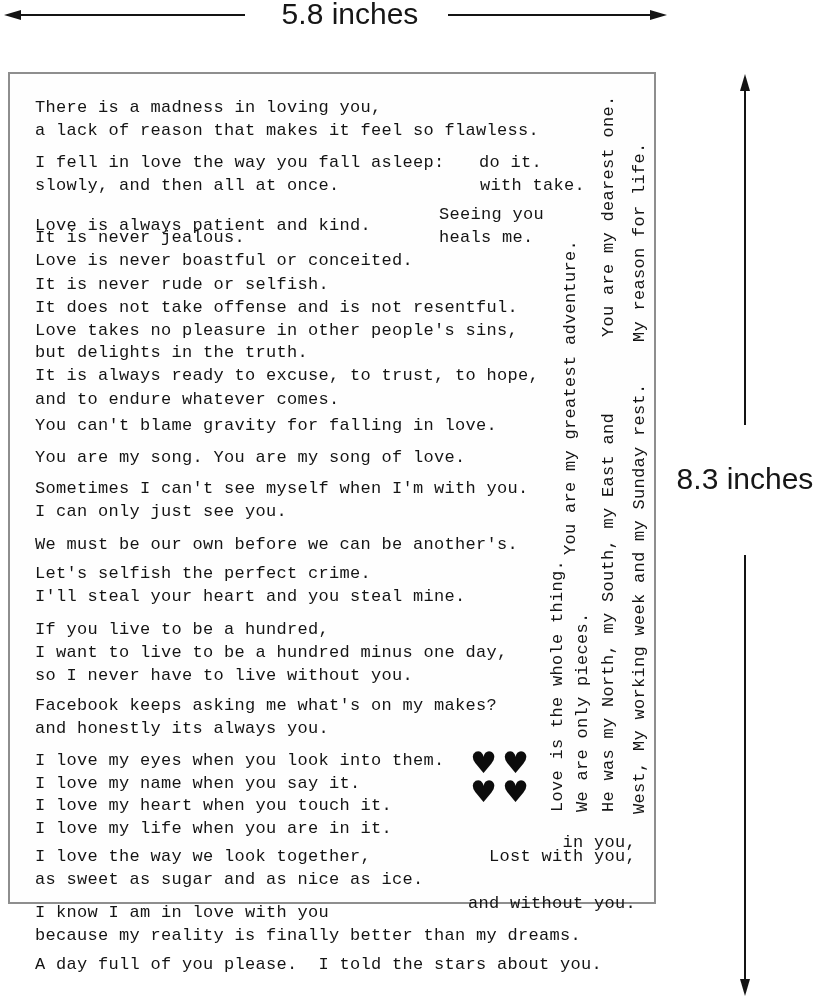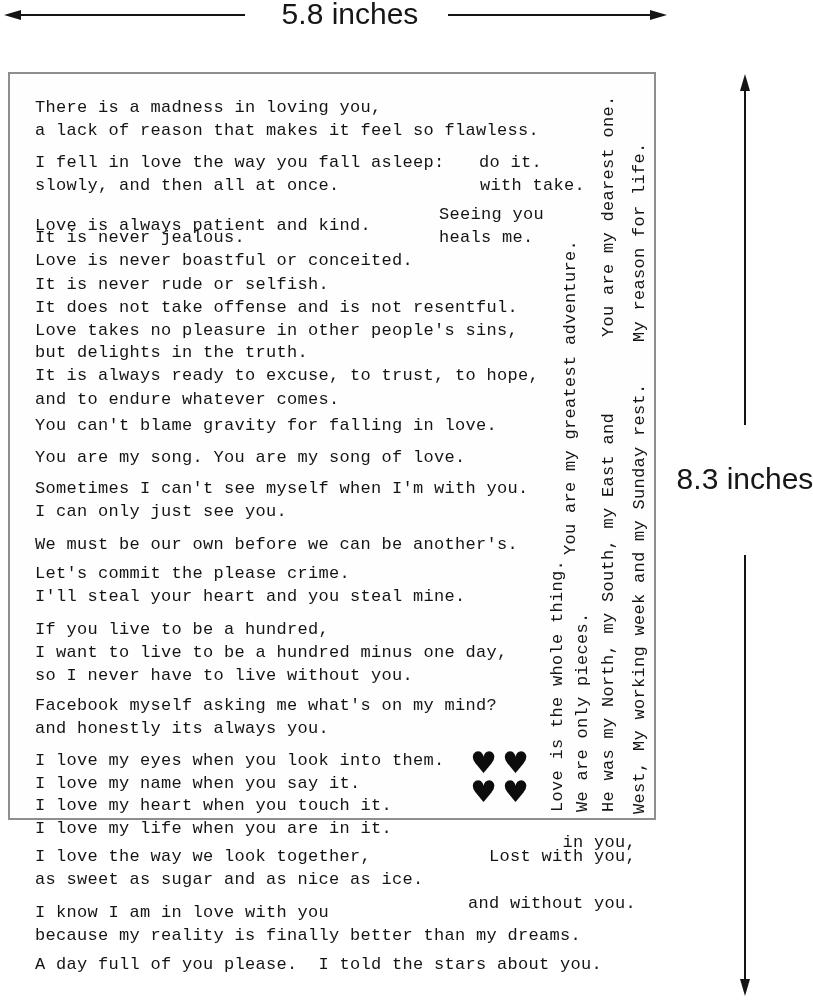--- a/index.html
+++ b/index.html
@@ -9,21 +9,21 @@
   .dim-label{position:absolute;font-family:"Liberation Sans", sans-serif;font-size:30px;
              color:#161616;text-align:center;white-space:nowrap;}
   .hseg{position:absolute;height:2px;background:#141414;}
   .vseg{position:absolute;width:2px;background:#141414;}
   .ah{position:absolute;width:0;height:0;}
   .ah-left{border-top:5px solid transparent;border-bottom:5px solid transparent;border-right:17px solid #141414;}
   .ah-right{border-top:5px solid transparent;border-bottom:5px solid transparent;border-left:17px solid #141414;}
   .ah-up{border-left:5px solid transparent;border-right:5px solid transparent;border-bottom:17px solid #141414;}
   .ah-down{border-left:5px solid transparent;border-right:5px solid transparent;border-top:17px solid #141414;}
   
-  .sheet{position:absolute;left:8px;top:72px;width:648px;height:748px;background:#fefefe;
+  .sheet{position:absolute;left:8px;top:72px;width:648px;height:832px;background:#fefefe;
          border:2px solid #8e8e8e;box-sizing:border-box;
          font-family:"Liberation Mono","DejaVu Sans Mono",monospace;font-size:17px;
          letter-spacing:0.3px;color:#141414;}
   .ln{position:absolute;left:25px;white-space:pre;line-height:20px;}
   .note{position:absolute;white-space:pre;line-height:20px;}
   .note-r{position:absolute;white-space:pre;line-height:20px;right:18px;text-align:right;margin-top:21px;}
   .vt{position:absolute;white-space:pre;line-height:22px;transform:rotate(-90deg);
       transform-origin:0 0;}
   .heart{position:absolute;font-family:"DejaVu Sans",sans-serif;font-size:30px;line-height:30px;color:#0c0c0c;}
 </style>
@@ -61,26 +61,26 @@
     <div class="ln" style="top:224px">It does not take offense and is not resentful.</div>
     <div class="ln" style="top:247px">Love takes no pleasure in other people's sins,</div>
     <div class="ln" style="top:269px">but delights in the truth.</div>
     <div class="ln" style="top:292px">It is always ready to excuse, to trust, to hope,</div>
     <div class="ln" style="top:316px">and to endure whatever comes.</div>
     <div class="ln" style="top:342px">You can't blame gravity for falling in love.</div>
     <div class="ln" style="top:374px">You are my song. You are my song of love.</div>
     <div class="ln" style="top:405px">Sometimes I can't see myself when I'm with you.</div>
     <div class="ln" style="top:428px">I can only just see you.</div>
     <div class="ln" style="top:461px">We must be our own before we can be another's.</div>
-    <div class="ln" style="top:490px">Let's commit the please crime.</div>
+    <div class="ln" style="top:490px">Let's selfish the perfect crime.</div>
     <div class="ln" style="top:513px">I'll steal your heart and you steal mine.</div>
     <div class="ln" style="top:546px">If you live to be a hundred,</div>
     <div class="ln" style="top:569px">I want to live to be a hundred minus one day,</div>
     <div class="ln" style="top:592px">so I never have to live without you.</div>
-    <div class="ln" style="top:622px">Facebook myself asking me what's on my mind?</div>
+    <div class="ln" style="top:622px">Facebook keeps asking me what's on my makes?</div>
     <div class="ln" style="top:645px">and honestly its always you.</div>
     <div class="ln" style="top:677px">I love my eyes when you look into them.</div>
     <div class="ln" style="top:700px">I love my name when you say it.</div>
     <div class="ln" style="top:722px">I love my heart when you touch it.</div>
     <div class="ln" style="top:745px">I love my life when you are in it.</div>
     <div class="ln" style="top:773px">I love the way we look together,</div>
     <div class="ln" style="top:796px">as sweet as sugar and as nice as ice.</div>
     <div class="ln" style="top:829px">I know I am in love with you</div>
     <div class="ln" style="top:852px">because my reality is finally better than my dreams.</div>
     <div class="ln" style="top:881px">A day full of you please.  I told the stars about you.</div>

